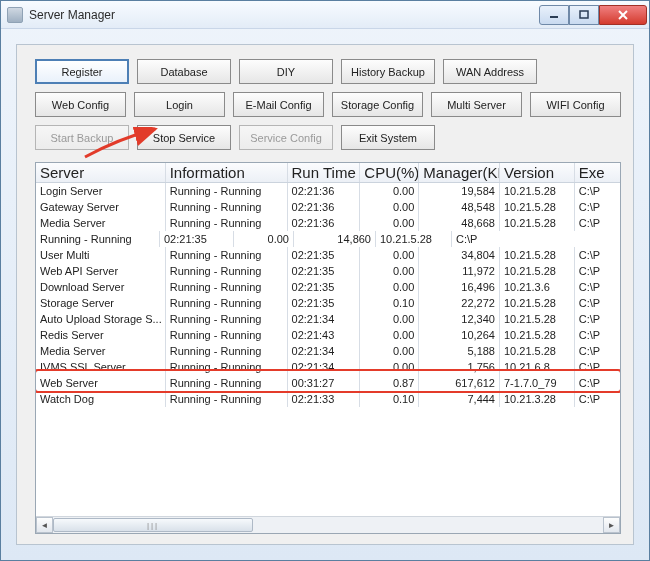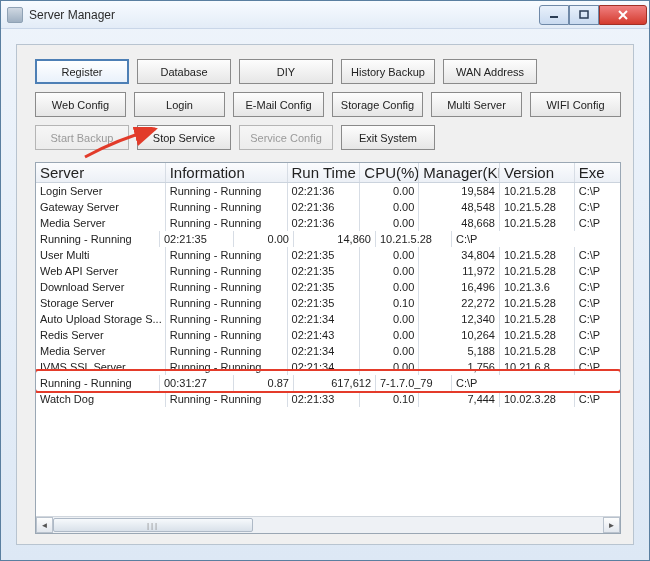--- a/index.html
+++ b/index.html
@@ -367,34 +367,35 @@
           <div class="tr">
             <div class="td c0">IVMS SSL Server</div>
             <div class="td c1">Running - Running</div>
             <div class="td c2">02:21:34</div>
             <div class="td c3 num">0.00</div>
             <div class="td c4 num">1,756</div>
             <div class="td c5">10.21.6.8</div>
             <div class="td c6">C:\P</div>
           </div>
           <div class="tr">
+            <div class="td c0">Web Server</div>
             <div class="td c1">Running - Running</div>
             <div class="td c2">00:31:27</div>
             <div class="td c3 num">0.87</div>
             <div class="td c4 num">617,612</div>
             <div class="td c5">7-1.7.0_79</div>
             <div class="td c6">C:\P</div>
           </div>
           <div class="tr">
             <div class="td c0">Watch Dog</div>
             <div class="td c1">Running - Running</div>
             <div class="td c2">02:21:33</div>
             <div class="td c3 num">0.10</div>
             <div class="td c4 num">7,444</div>
-            <div class="td c5">10.02.3.28</div>
+            <div class="td c5">10.21.3.28</div>
             <div class="td c6">C:\P</div>
           </div>
         </div>
       <div class="hscroll">
         <div class="hs-btn">◄</div>
         <div class="hs-track">
           <div class="hs-thumb">|||</div>
         </div>
         <div class="hs-btn">►</div>
       </div>

